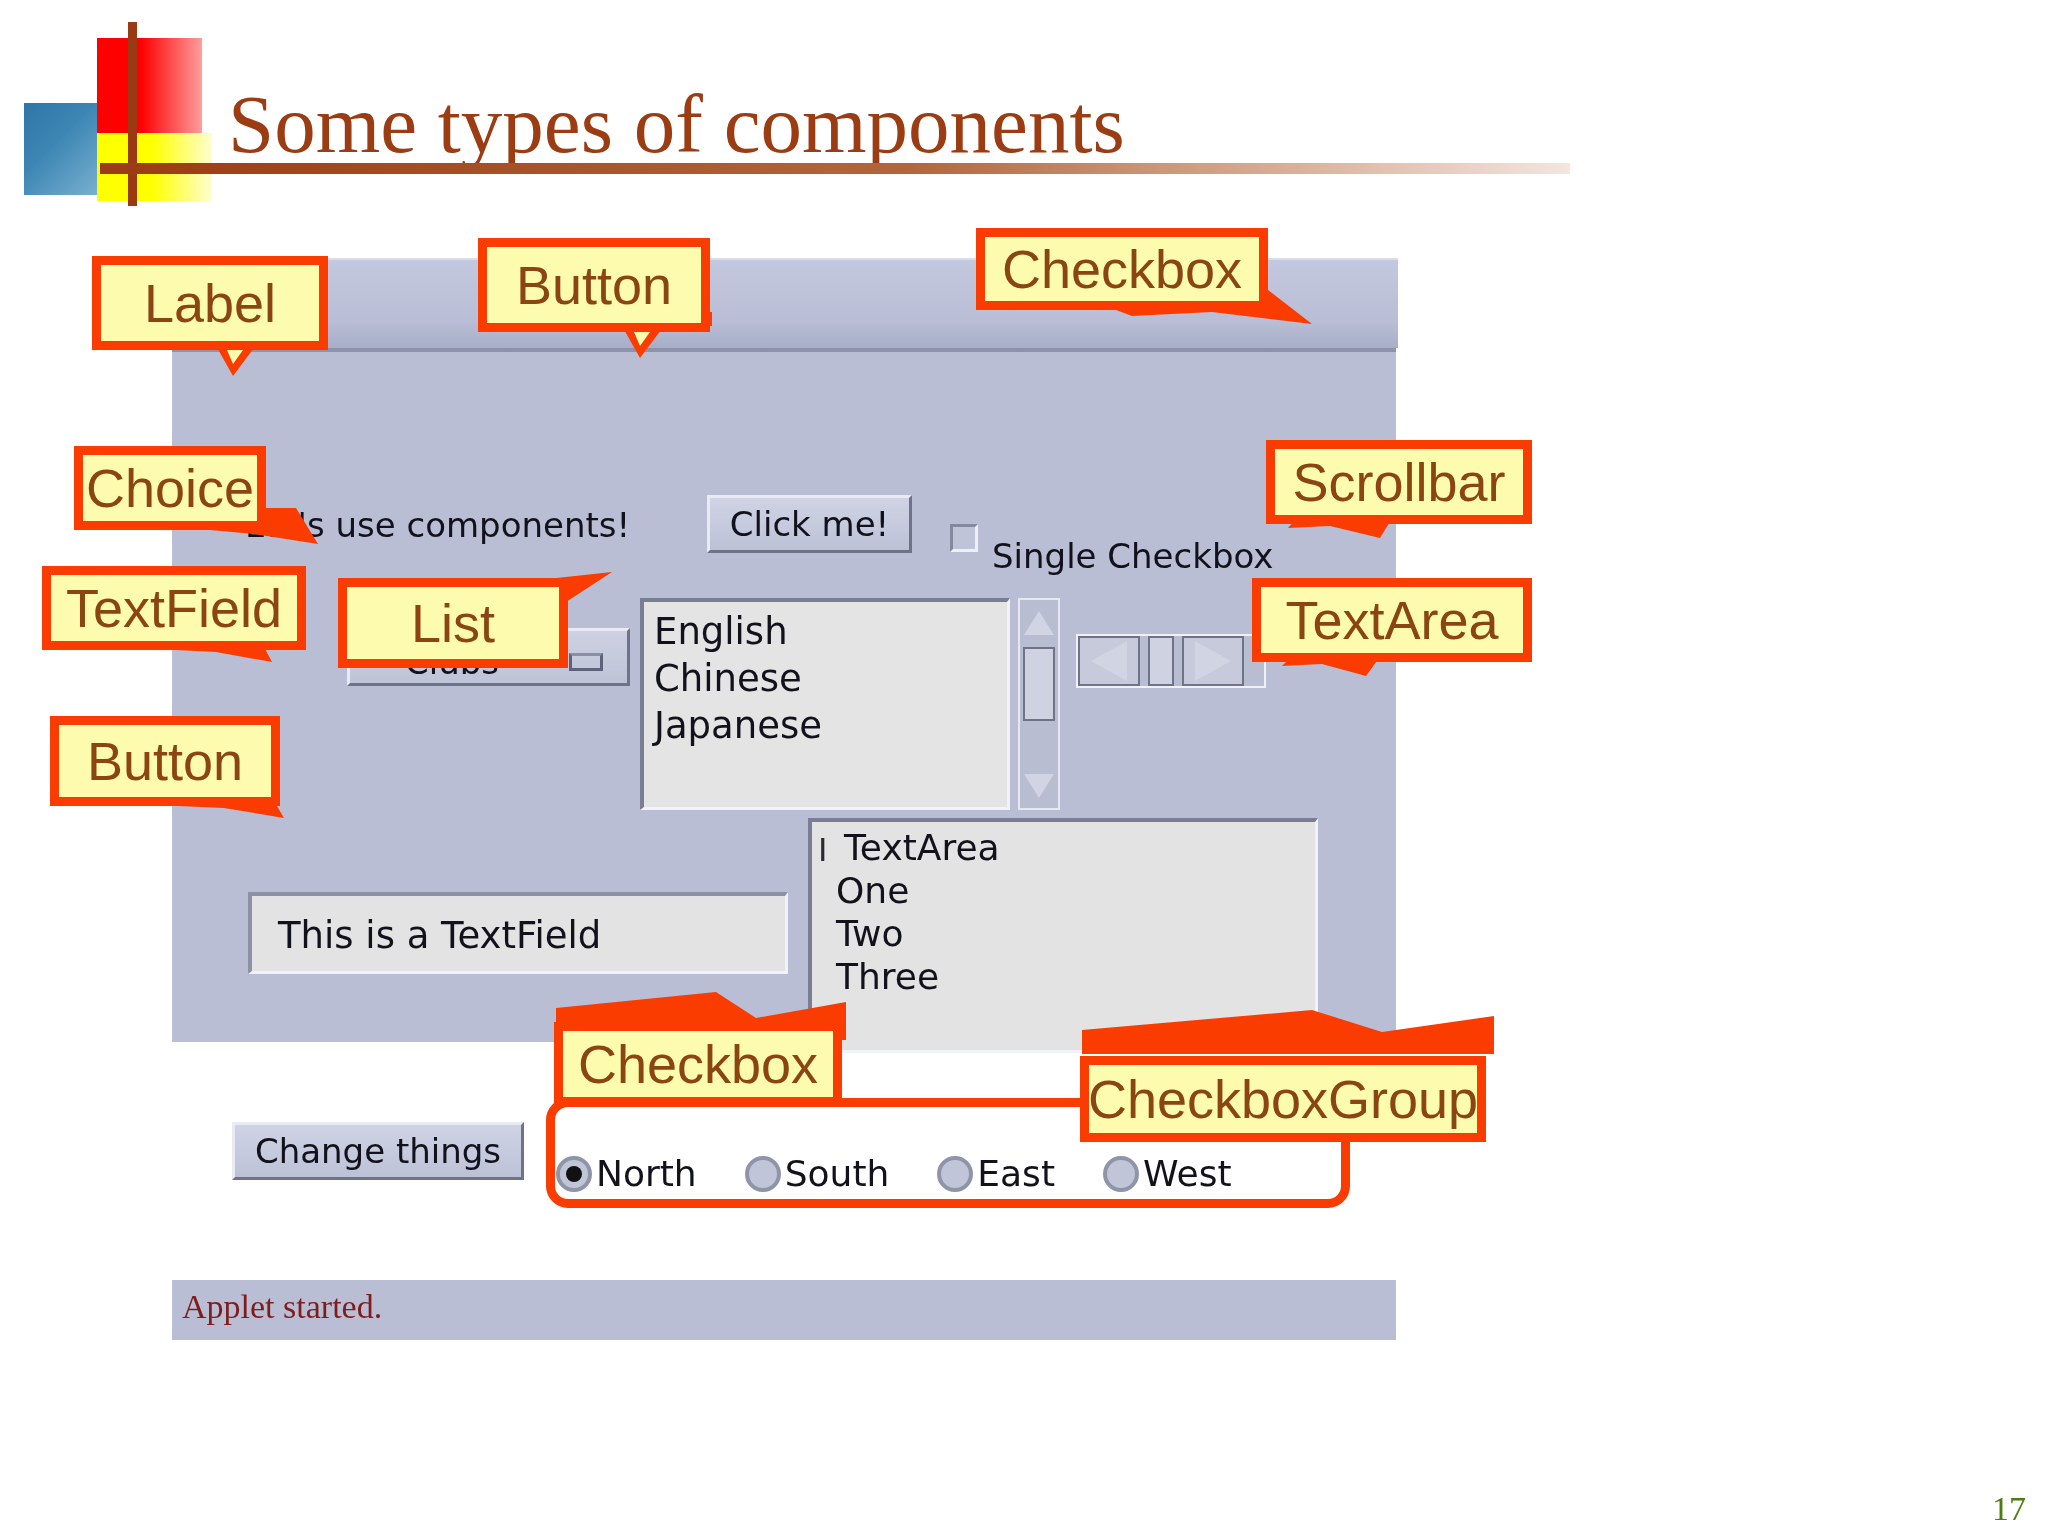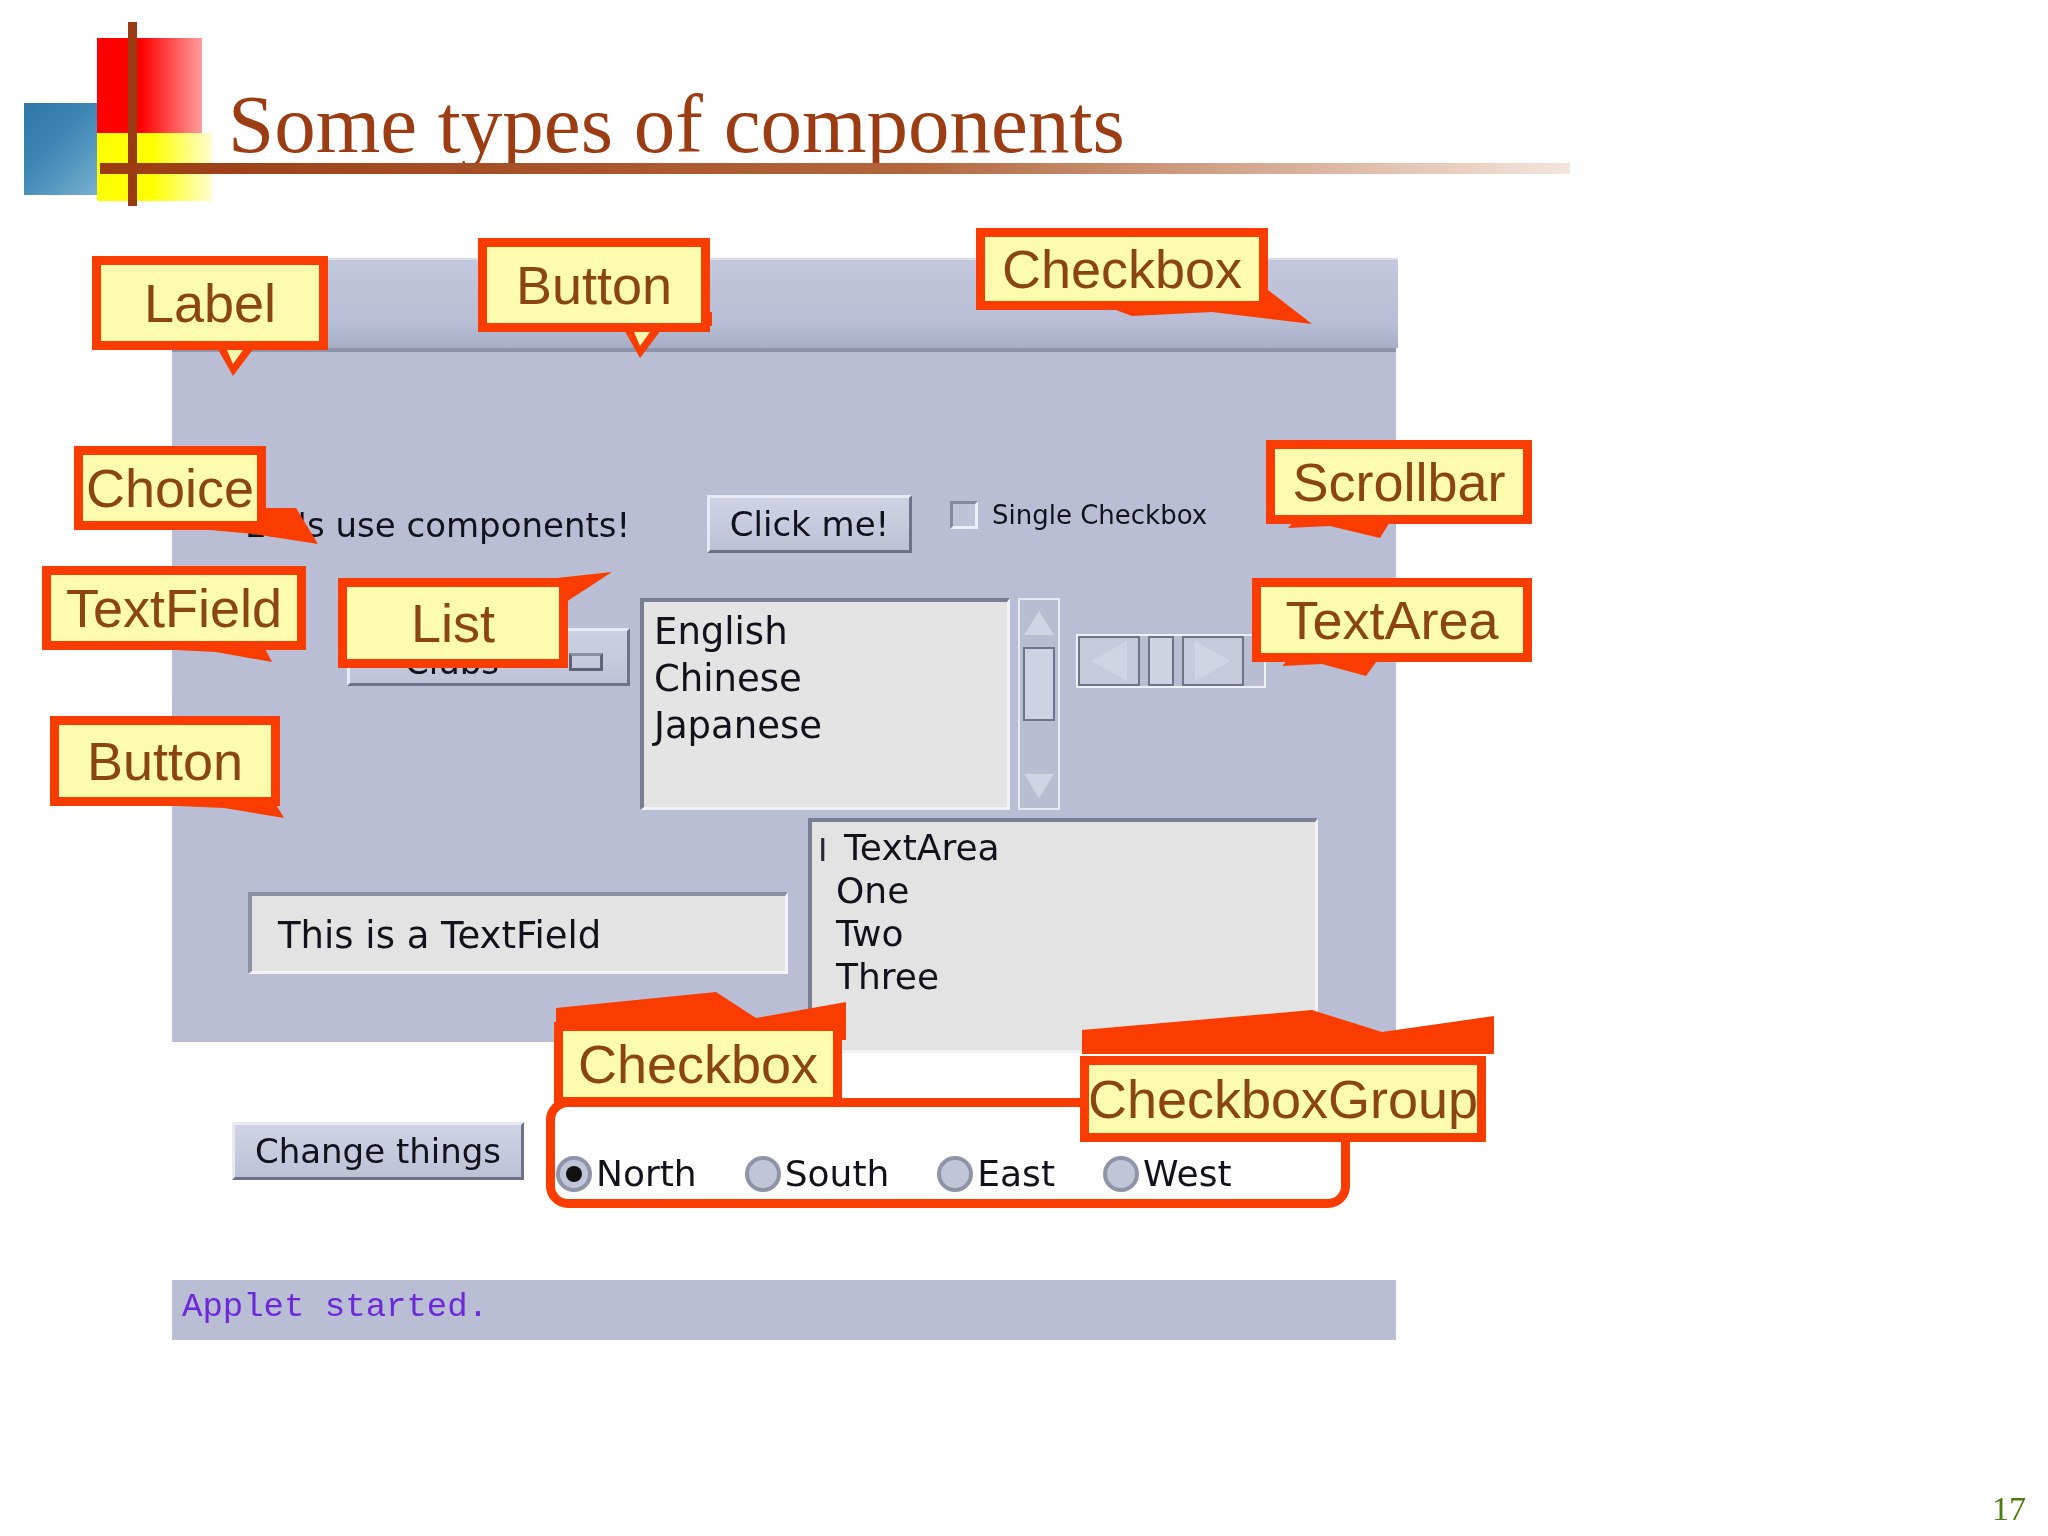--- a/index.html
+++ b/index.html
@@ -54,21 +54,21 @@
     position:absolute;left:2px;top:90px;width:1224px;height:690px;
     background:#b9bed4;
     border-top:4px solid #8e93ab;
   }
   .status-bar{
     position:absolute;left:2px;top:1022px;width:1224px;height:60px;
     background:#b9bed4;
   }
   .status-bar .stxt{
     position:absolute;left:10px;top:8px;
-    font-family:Liberation Mono, monospace;font-size:34px;color:#6d28d9;
+    font-family:Liberation Serif, serif;font-size:34px;color:#7f1d1d;
   }
   
   .awt{font-family:"DejaVu Sans", sans-serif;color:#12121c;}
   
   .lbl-components{
     position:absolute;left:245px;top:505px;font-size:34px;
   }
   .btn{
     position:absolute;
     background:linear-gradient(180deg,#cfd3e4 0%,#c4c9dd 60%,#bcc1d6 100%);
@@ -82,21 +82,21 @@
   }
   #btn-click{left:707px;top:495px;width:205px;height:58px;}
   #btn-change{left:232px;top:1122px;width:292px;height:58px;}
   .chk-row{position:absolute;left:950px;top:500px;display:flex;align-items:center;gap:14px;}
   .chk-box{
     width:28px;height:28px;box-sizing:border-box;
     background:#bfc4d8;
     border-top:3px solid #85899f;border-left:3px solid #85899f;
     border-right:3px solid #eef0f7;border-bottom:3px solid #eef0f7;
   }
-  .chk-lab{font-size:26px;}
+  .chk-lab{font-size:34px;margin-top:36px;}
   .choice{
     position:absolute;left:347px;top:628px;width:283px;height:58px;
     background:linear-gradient(180deg,#cdd1e2 0%,#c4c9dc 60%,#bec3d7 100%);
     border-top:3px solid #e8ebf4;border-left:3px solid #e8ebf4;
     border-right:3px solid #6f7389;border-bottom:3px solid #6f7389;
     box-sizing:border-box;
   }
   .choice .ctxt{position:absolute;left:55px;top:11px;font-size:34px;}
   .choice .cglyph{
     position:absolute;right:24px;top:22px;width:34px;height:18px;

